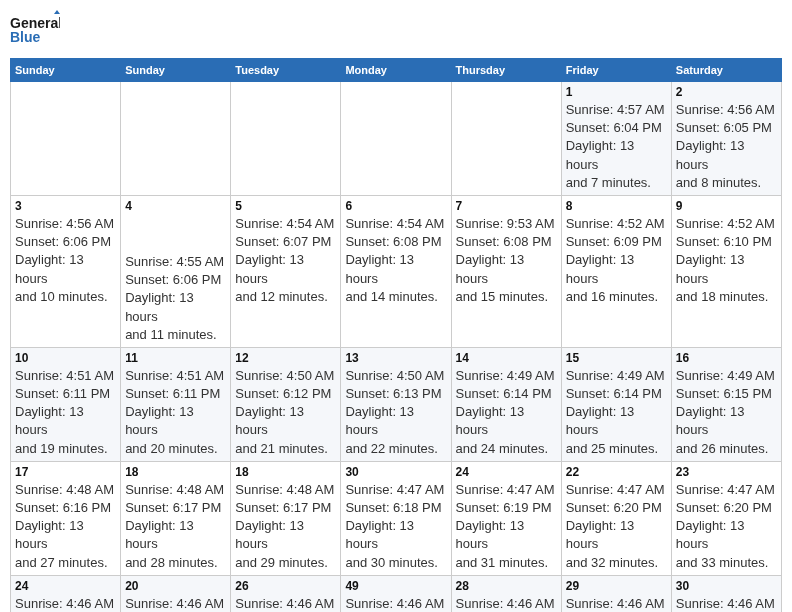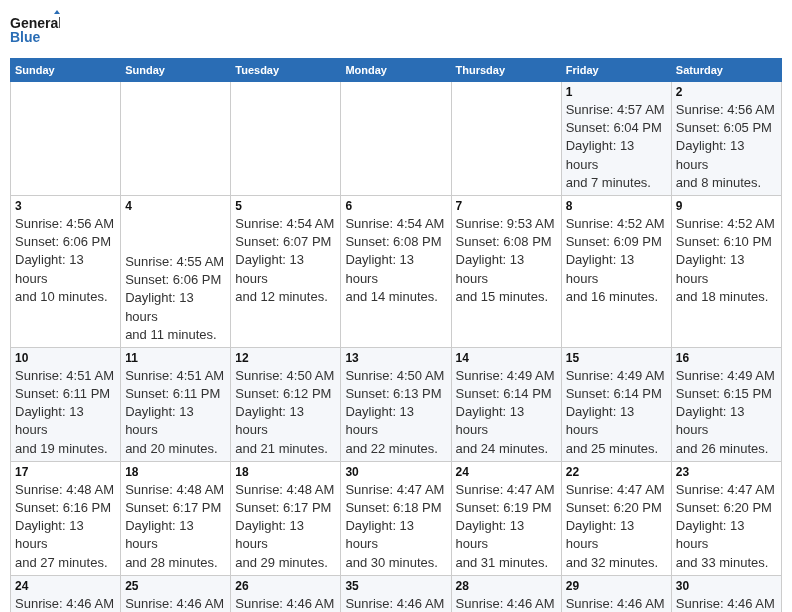--- a/index.html
+++ b/index.html
@@ -278,35 +278,35 @@
       </tr>
       <tr>
         <td>
           <div class="day-num">24</div>
           <div class="day-info" style="white-space: pre-line;">Sunrise: 4:46 AM
 Sunset: 6:21 PM
 Daylight: 13 hours
 and 34 minutes.</div>
         </td>
         <td>
-          <div class="day-num">25</div>
+          <div class="day-num">20</div>
           <div class="day-info" style="white-space: pre-line;">Sunrise: 4:46 AM
 Sunset: 6:22 PM
 Daylight: 13 hours
 and 35 minutes.</div>
         </td>
         <td>
           <div class="day-num">26</div>
           <div class="day-info" style="white-space: pre-line;">Sunrise: 4:46 AM
 Sunset: 6:23 PM
 Daylight: 13 hours
 and 36 minutes.</div>
         </td>
         <td>
-          <div class="day-num">35</div>
+          <div class="day-num">49</div>
           <div class="day-info" style="white-space: pre-line;">Sunrise: 4:46 AM
 Sunset: 6:24 PM
 Daylight: 13 hours
 and 37 minutes.</div>
         </td>
         <td>
           <div class="day-num">28</div>
           <div class="day-info" style="white-space: pre-line;">Sunrise: 4:46 AM
 Sunset: 6:24 PM
 Daylight: 13 hours

